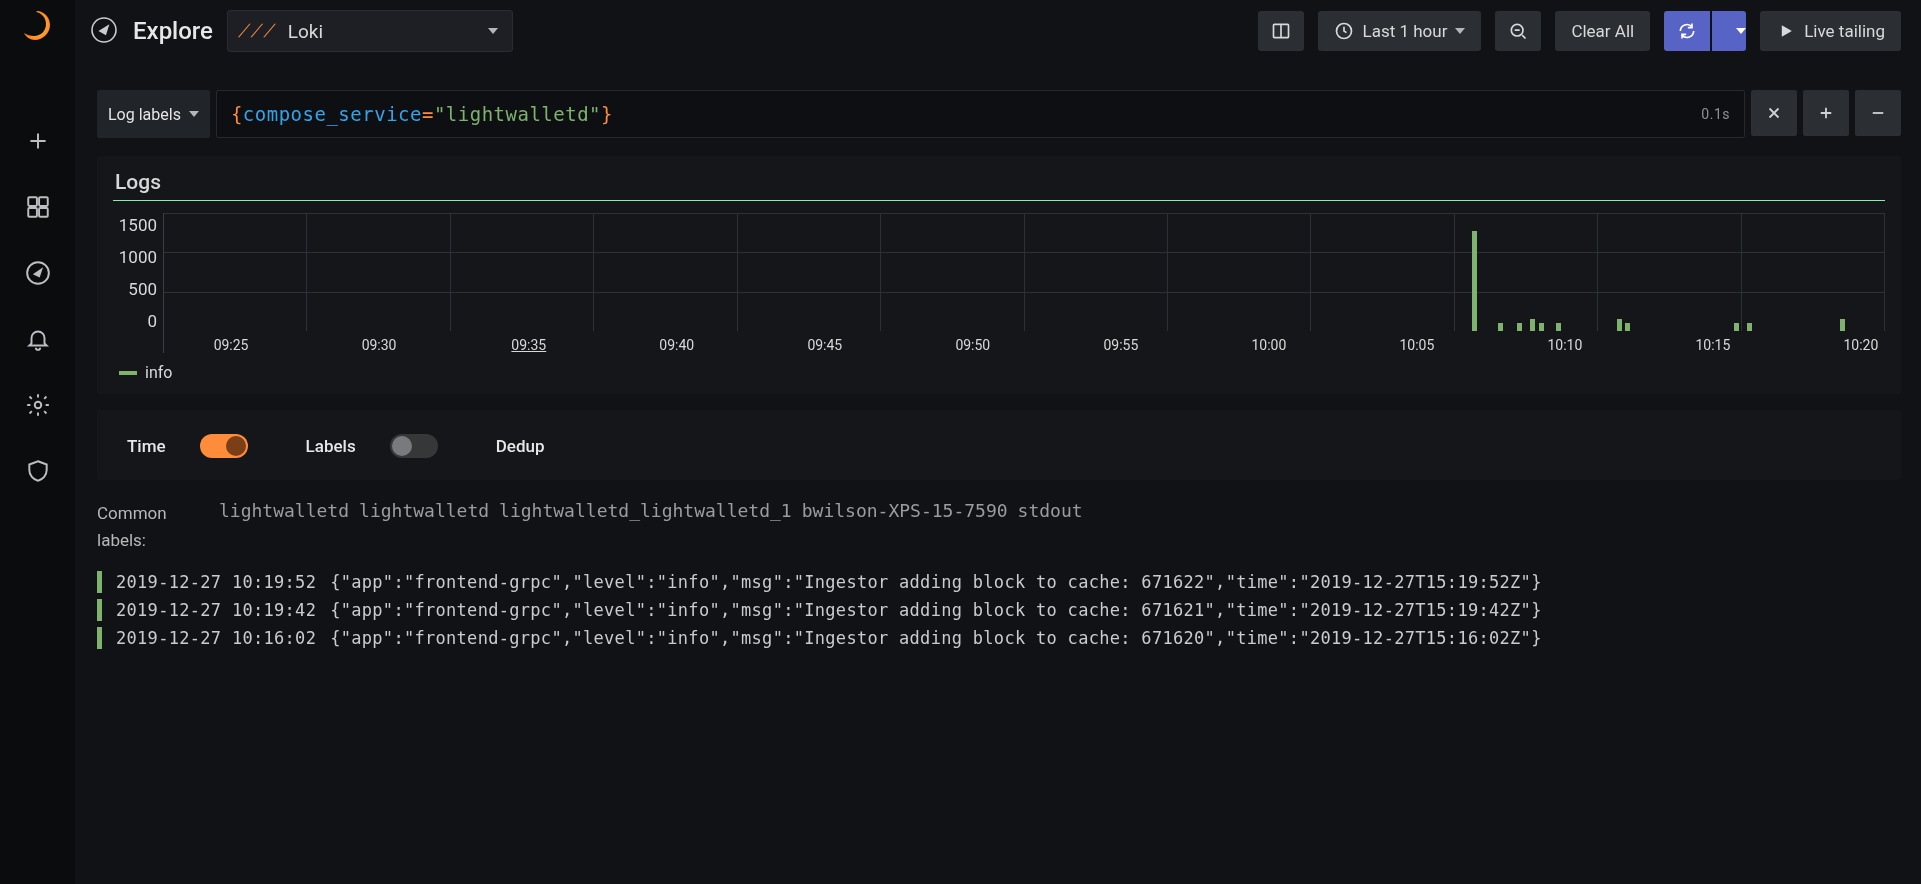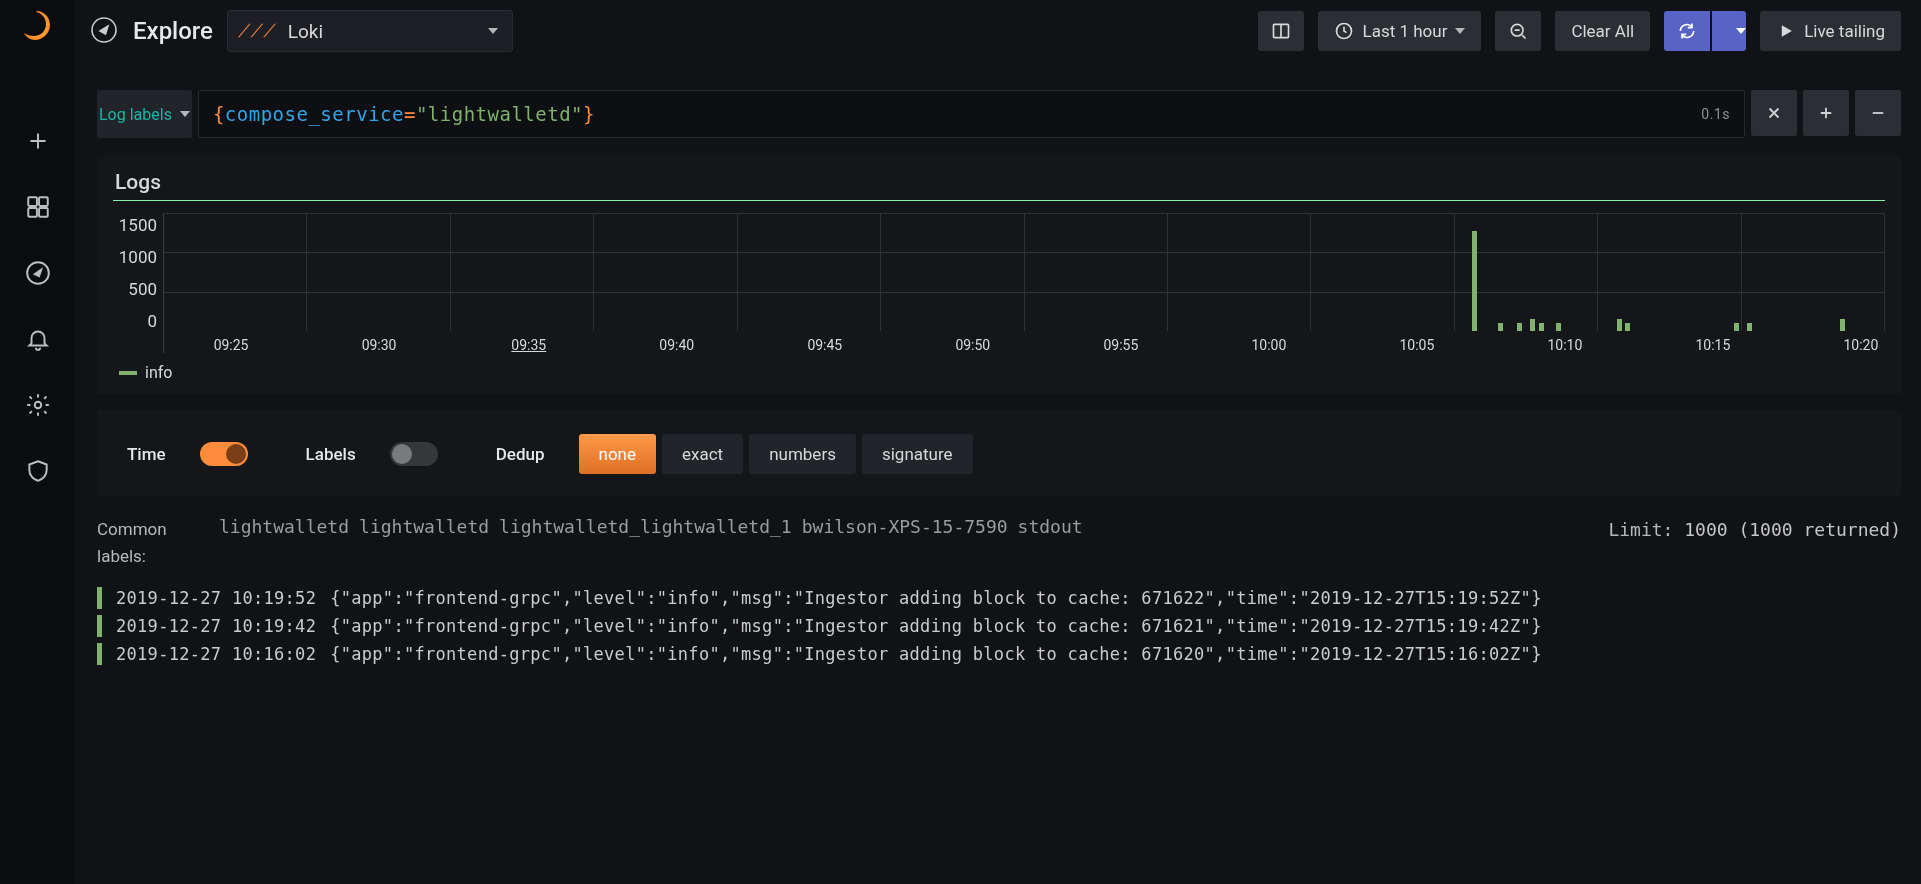--- a/index.html
+++ b/index.html
@@ -39,21 +39,21 @@
   .btn.icon-only{padding:0;width:46px;justify-content:center;}
   .btn.blue{background:var(--blue);color:#fff;}
   .btn-group{display:flex;gap:2px;}
   .btn-group .btn{border-radius:0;}
   .btn-group .btn:first-child{border-radius:3px 0 0 3px;}
   .btn-group .btn:last-child{border-radius:0 3px 3px 0;}
   .btn svg{width:20px;height:20px;stroke:currentColor;fill:none;stroke-width:2;}
   
   .content{padding:0 20px 0 22px;}
   .query-row{display:flex;align-items:stretch;gap:6px;margin:28px 0 18px;}
-  .query-label{background:var(--panel3);padding:0 2px;display:flex;align-items:center;gap:8px;border-radius:2px;cursor:pointer;font-size:16px;color:#14b8a6;}
+  .query-label{background:var(--panel3);padding:0 11px;display:flex;align-items:center;gap:8px;border-radius:2px;cursor:pointer;font-size:16px;color:#e5e5e5;}
   .query-input{flex:1;background:#0e0f12;border:1px solid #26282c;border-radius:2px;display:flex;align-items:center;padding:0 14px;height:46px;font-family:var(--mono);font-size:19px;letter-spacing:.5px;}
   .tok-brace{color:var(--orange);}
   .tok-key{color:#33a4e8;}
   .tok-op{color:var(--orange);}
   .tok-str{color:var(--green);}
   .q-time{margin-left:auto;color:#8f9194;font-size:14px;font-family:var(--sans);}
   .sq-btn{width:46px;height:46px;background:var(--btn);display:flex;align-items:center;justify-content:center;border-radius:2px;cursor:pointer;color:#d0d1d3;}
   .sq-btn svg{width:18px;height:18px;stroke:currentColor;stroke-width:2.4;fill:none;}
   
   .panel{background:var(--panel);border-radius:2px;padding:14px 16px 12px;margin-bottom:16px;}
@@ -310,42 +310,32 @@
       <div class="ctrl-row">
         <span class="ctrl-label">Time</span>
         <div class="toggle on">
             <div class="knob"></div>
           </div>
         <span class="ctrl-label" style="margin-left:24px">Labels</span>
         <div class="toggle">
             <div class="knob"></div>
           </div>
         <span class="ctrl-label" style="margin-left:24px">Dedup</span>
-        <div class="seg" id="dedup-seg">
-            <div class="opt active">none</div>
-            <div class="opt">exact</div>
-            <div class="opt">numbers</div>
-            <div class="opt">signature</div>
-          </div>
       </div>
     </div>
 
     <div class="meta-row">
       <div class="meta-key">Common labels:</div>
       <div class="chips" id="chips">
           <span>lightwalletd</span>
           <span>lightwalletd</span>
           <span>lightwalletd_lightwalletd_1</span>
           <span>bwilson-XPS-15-7590</span>
           <span>stdout</span>
         </div>
-      <div class="limit">
-        <span class="k">Limit:</span>
-        <span>1000 (1000 returned)</span>
-      </div>
     </div>
 
     <div class="logs" id="logrows">
         <div class="logrow">
           <span class="lvl"></span>
           <span class="ts">2019-12-27 10:19:52</span>
           <span class="msg">{"app":"frontend-grpc","level":"info","msg":"Ingestor adding block to cache: 671622","time":"2019-12-27T15:19:52Z"}</span>
         </div>
         <div class="logrow">
           <span class="lvl"></span>

